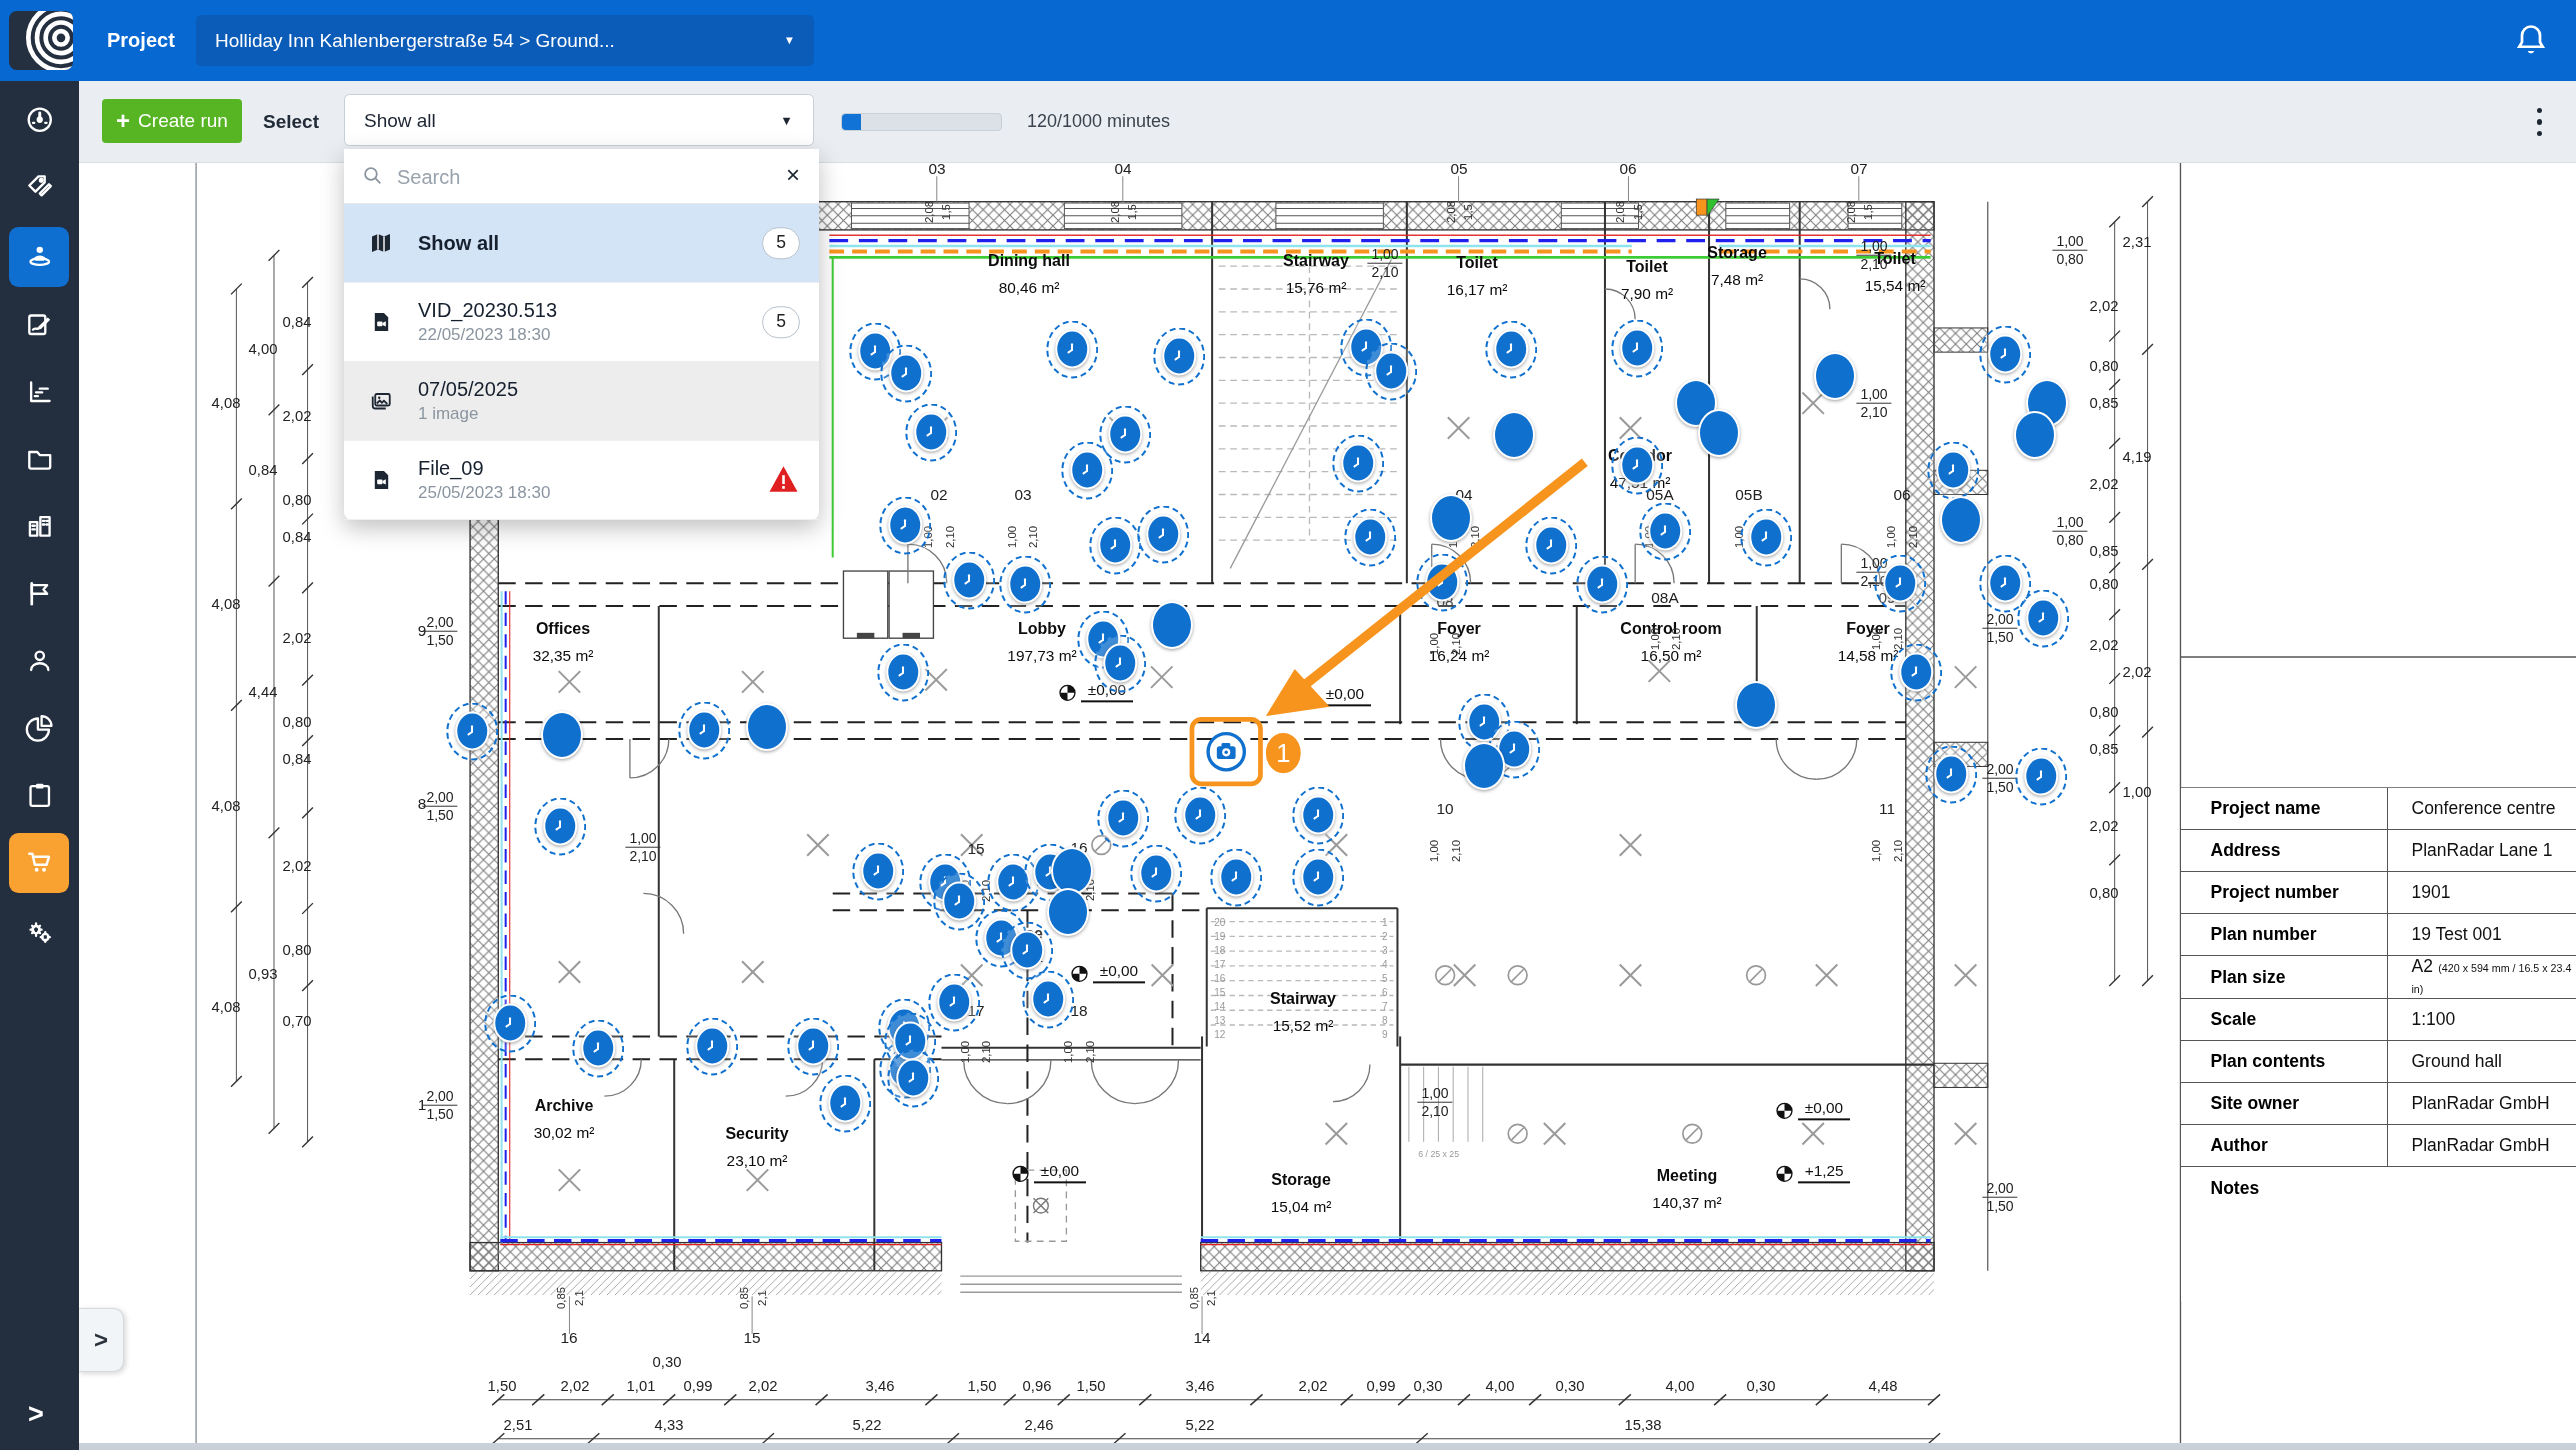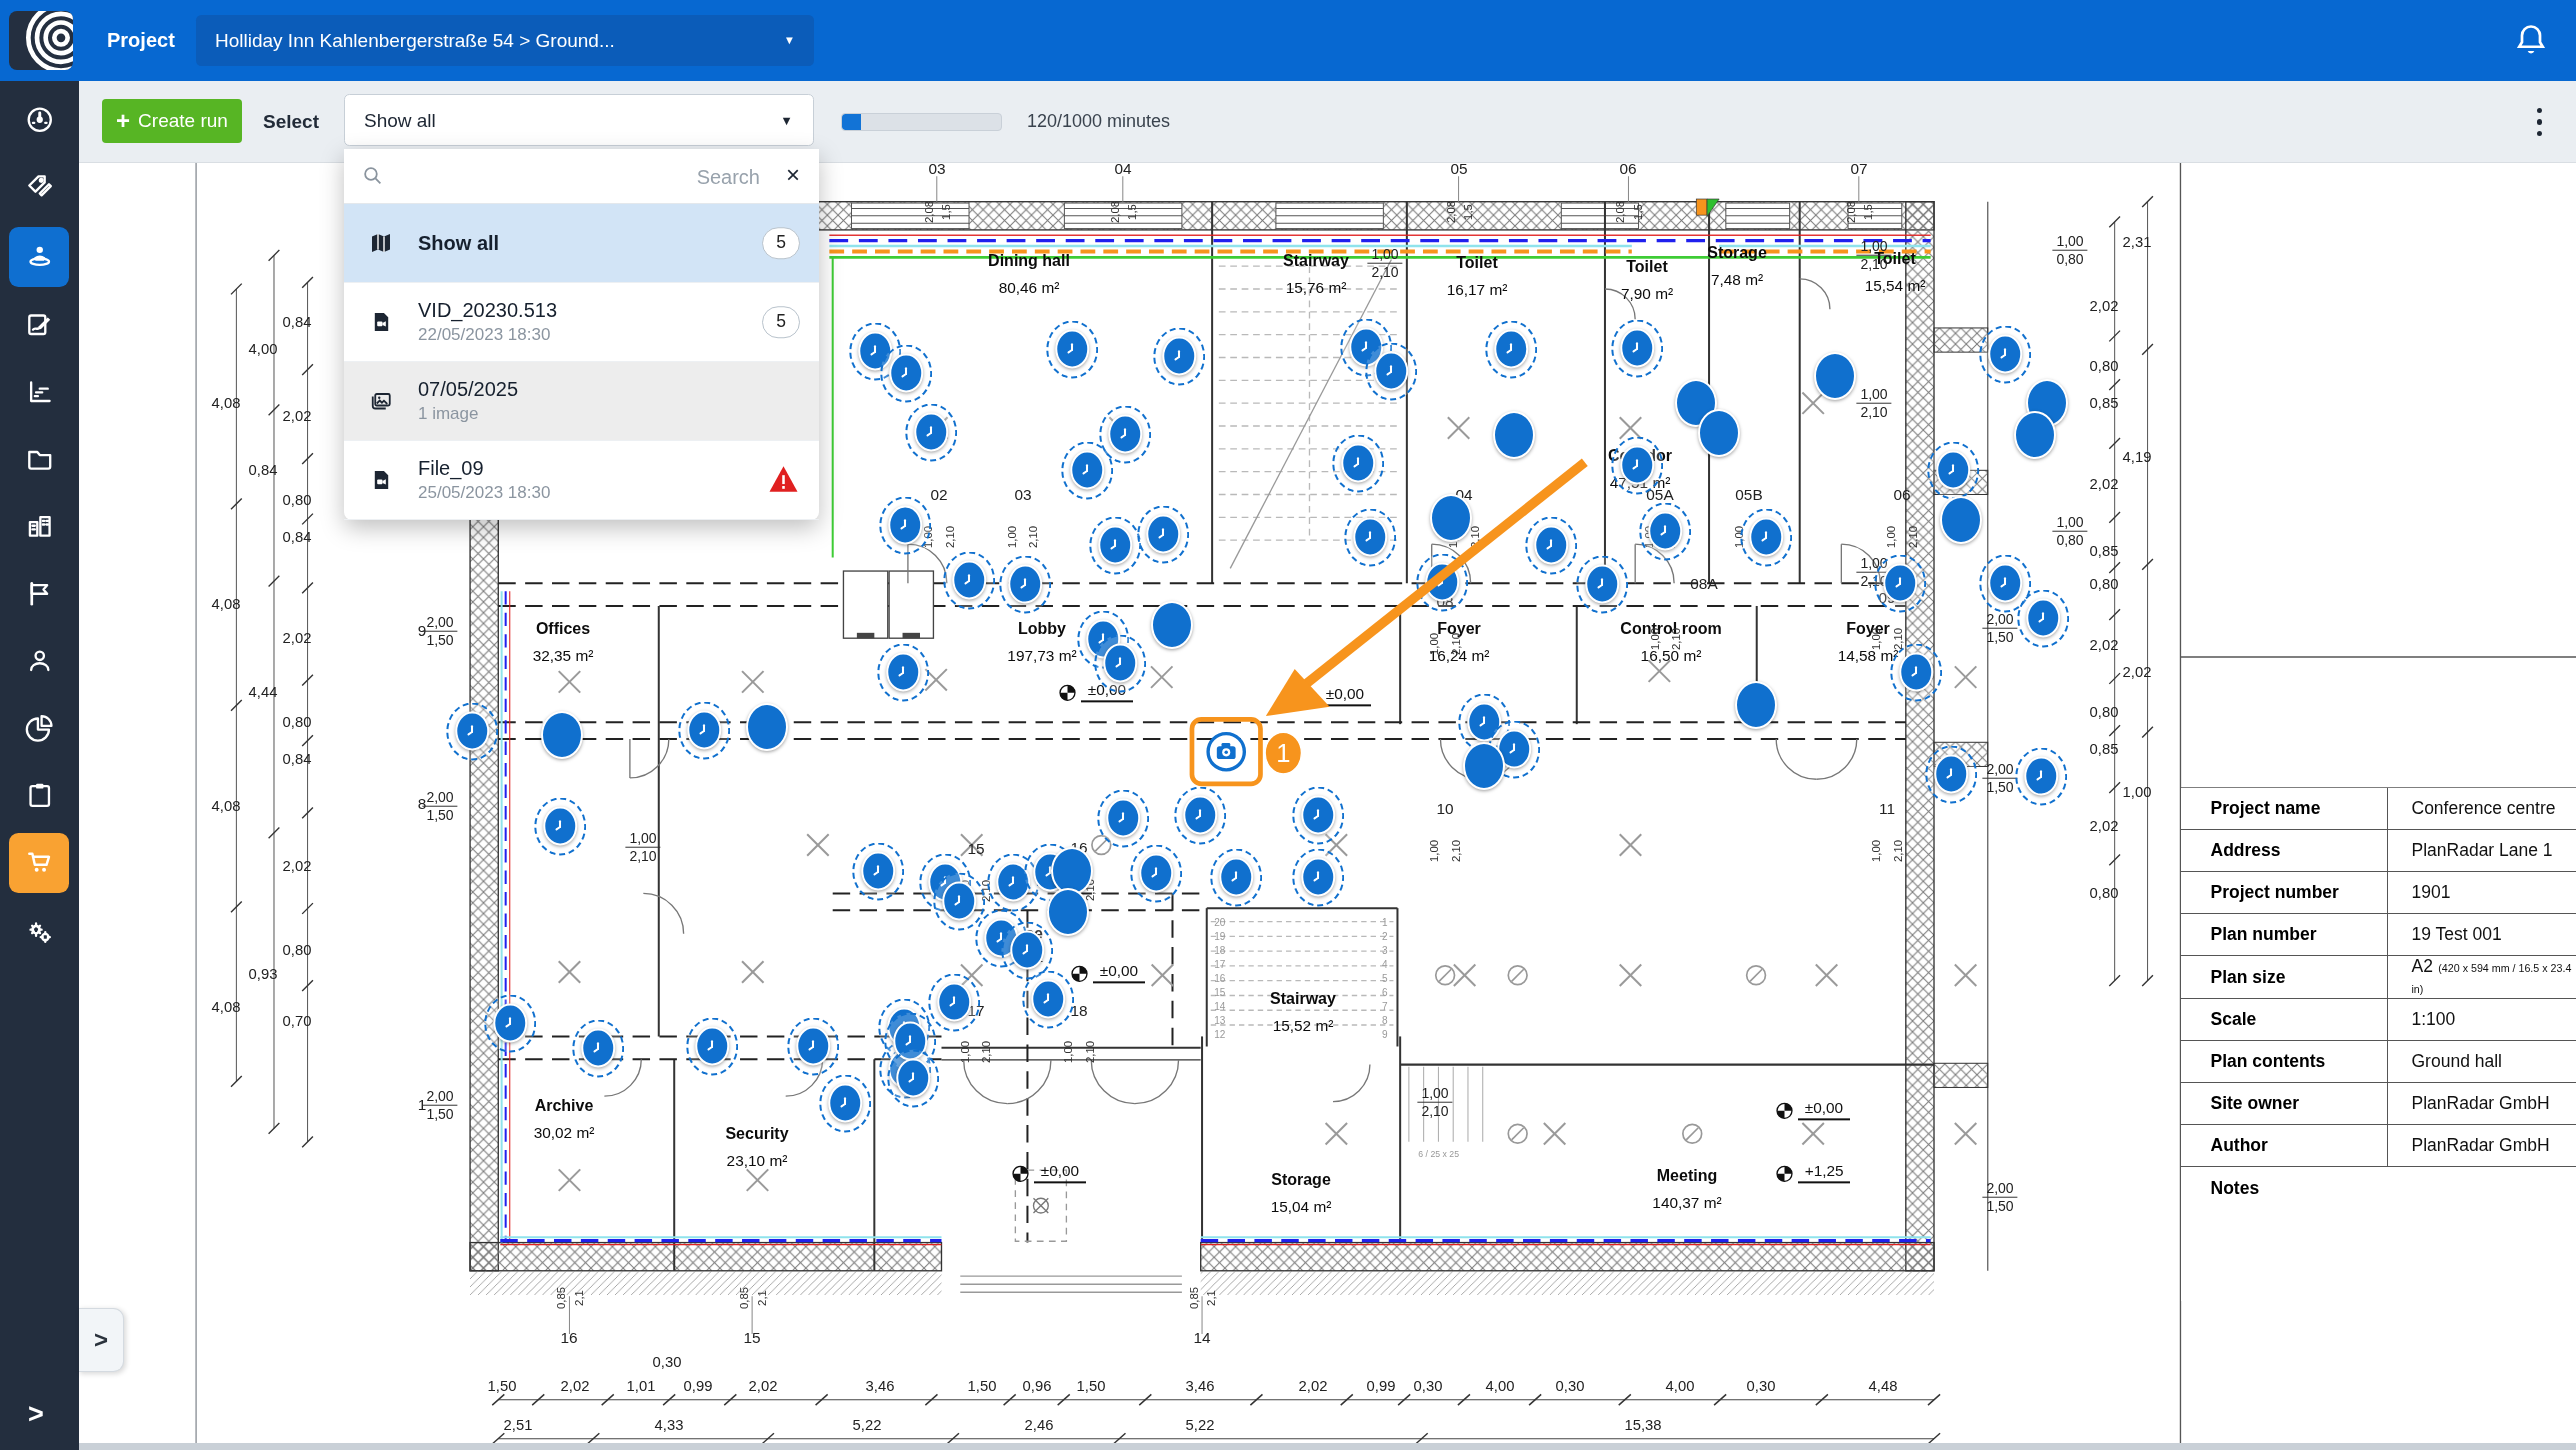--- a/index.html
+++ b/index.html
@@ -32,21 +32,21 @@
   .progress-track{position:absolute;left:762px;top:32px;width:161px;height:17.5px;background:#DCE1E7;border:0.7px solid #C9D0D8;border-radius:4px;box-sizing:border-box;overflow:hidden;}
   .progress-fill{height:100%;background:#1273D6;border-radius:3.4px 0 0 3.4px;}
   .progress-text{position:absolute;left:948px;top:0;height:81px;line-height:81px;font-size:18px;color:#3A434E;}
   .kebab{position:absolute;left:2447px;top:23px;width:27px;height:36px;display:flex;flex-direction:column;align-items:center;justify-content:center;gap:6px;cursor:pointer;}
   .kebab i{width:5.4px;height:5.4px;border-radius:50%;background:#1D2633;}
 
   
   .dd-panel{position:absolute;left:344px;top:149px;width:475px;background:#fff;border-radius:0 0 8px 8px;box-shadow:0 8px 23px rgba(0,0,0,.25);z-index:20;}
   .dd-search{position:relative;height:54px;border-bottom:0.7px solid #E4E8EC;}
   .dd-search .sic{position:absolute;left:17.5px;top:16px;}
-  .dd-search input{position:absolute;left:51px;top:8px;width:363px;height:38px;border:none;outline:none;font-size:20px;font-family:"Liberation Sans",sans-serif;color:#ec4899;text-align:right;}
+  .dd-search input{position:absolute;left:51px;top:8px;width:363px;height:38px;border:none;outline:none;font-size:20px;font-family:"Liberation Sans",sans-serif;color:#ec4899;}
   .dd-search input::placeholder{color:#98A2AC;}
   .dd-search .close{position:absolute;right:19px;top:12px;font-size:24px;color:#1D2633;cursor:pointer;}
   .dd-item{position:relative;height:78px;border-bottom:0.7px solid #EDF0F3;display:flex;align-items:center;cursor:pointer;}
   .dd-item.sel{background:#D2E4F6;}
   .dd-item.hov{background:#EDEDED;}
   .dd-ic{width:74px;display:flex;justify-content:center;}
   .dd-tx{display:flex;flex-direction:column;gap:2.7px;}
   .dd-tx .t{font-size:20px;color:#16202E;}
   .dd-item.sel .t{font-weight:bold;}
   .dd-tx .s{font-size:17px;color:#8B95A0;}
@@ -558,21 +558,21 @@
       <div class="plan-label tiny rot" style="left: 1671px; top: 537px;">2,10</div>
       <div class="plan-label" style="left: 1749px; top: 495px;">05B</div>
       <div class="plan-label tiny rot" style="left: 1739px; top: 537px;">1,00</div>
       <div class="plan-label tiny rot" style="left: 1760px; top: 537px;">2,10</div>
       <div class="plan-label" style="left: 1902px; top: 495px;">06</div>
       <div class="plan-label tiny rot" style="left: 1891px; top: 537px;">1,00</div>
       <div class="plan-label tiny rot" style="left: 1913px; top: 537px;">2,10</div>
       <div class="plan-label" style="left: 1445px; top: 602px;">08</div>
       <div class="plan-label tiny rot" style="left: 1434px; top: 644px;">1,00</div>
       <div class="plan-label tiny rot" style="left: 1456px; top: 644px;">2,10</div>
-      <div class="plan-label" style="left: 1665px; top: 584px; margin-left: 39px;">08A</div>
+      <div class="plan-label" style="left: 1665px; top: 598px;">08A</div>
       <div class="plan-label tiny rot" style="left: 1655px; top: 639px;">1,00</div>
       <div class="plan-label tiny rot" style="left: 1676px; top: 639px;">2,10</div>
       <div class="plan-label" style="left: 1887px; top: 598px;">09</div>
       <div class="plan-label tiny rot" style="left: 1876px; top: 639px;">1,00</div>
       <div class="plan-label tiny rot" style="left: 1898px; top: 639px;">2,10</div>
       <div class="plan-label" style="left: 1445px; top: 809px;">10</div>
       <div class="plan-label tiny rot" style="left: 1434px; top: 851px;">1,00</div>
       <div class="plan-label tiny rot" style="left: 1456px; top: 851px;">2,10</div>
       <div class="plan-label" style="left: 1887px; top: 809px;">11</div>
       <div class="plan-label tiny rot" style="left: 1876px; top: 851px;">1,00</div>

